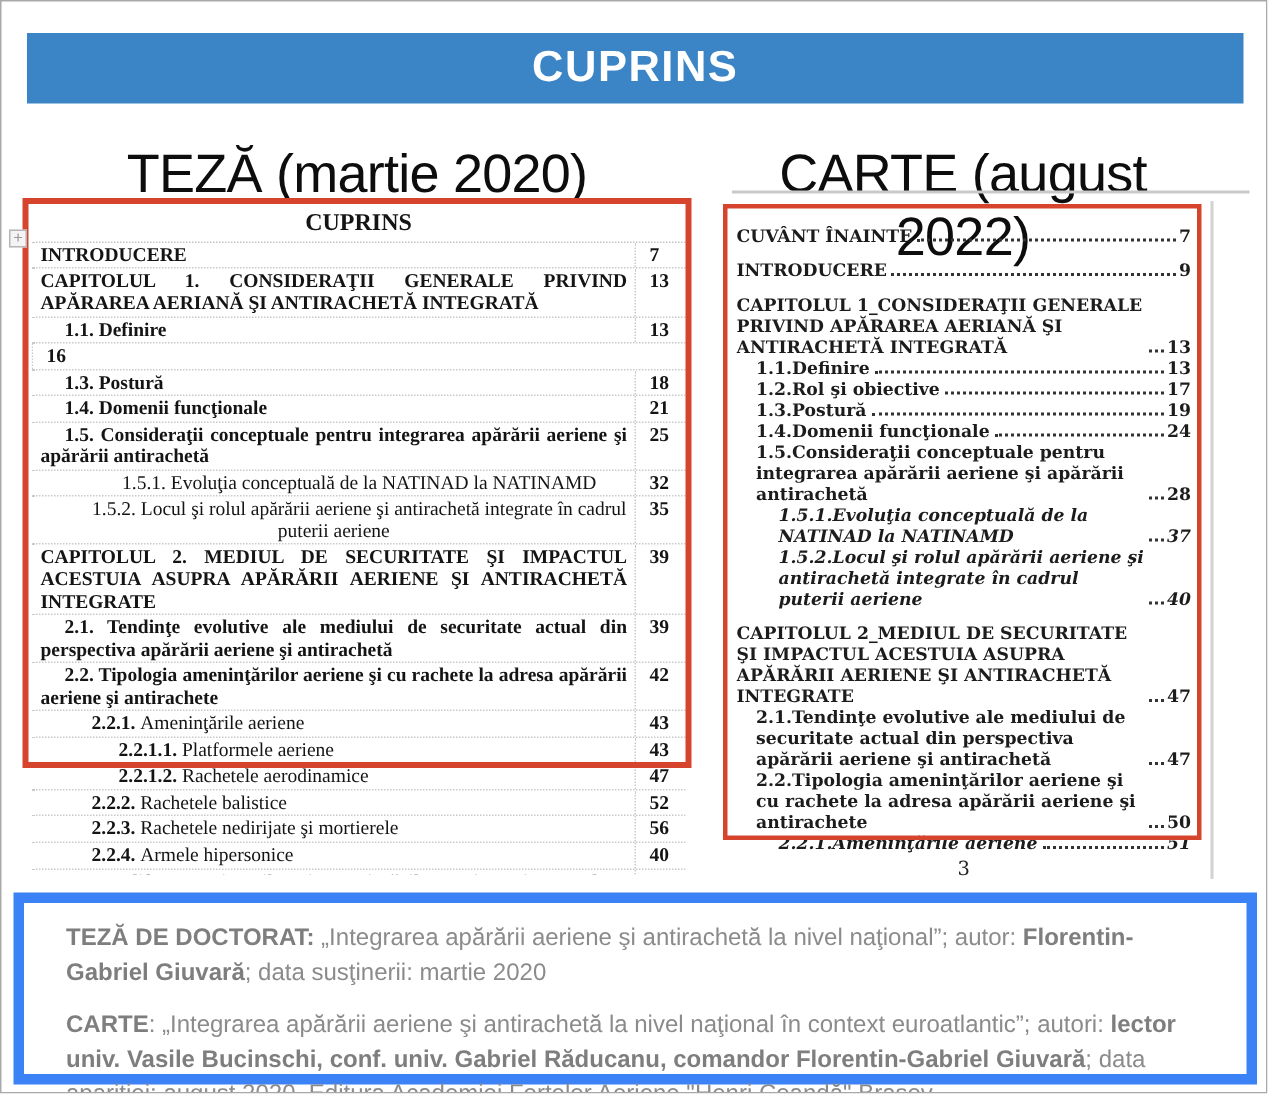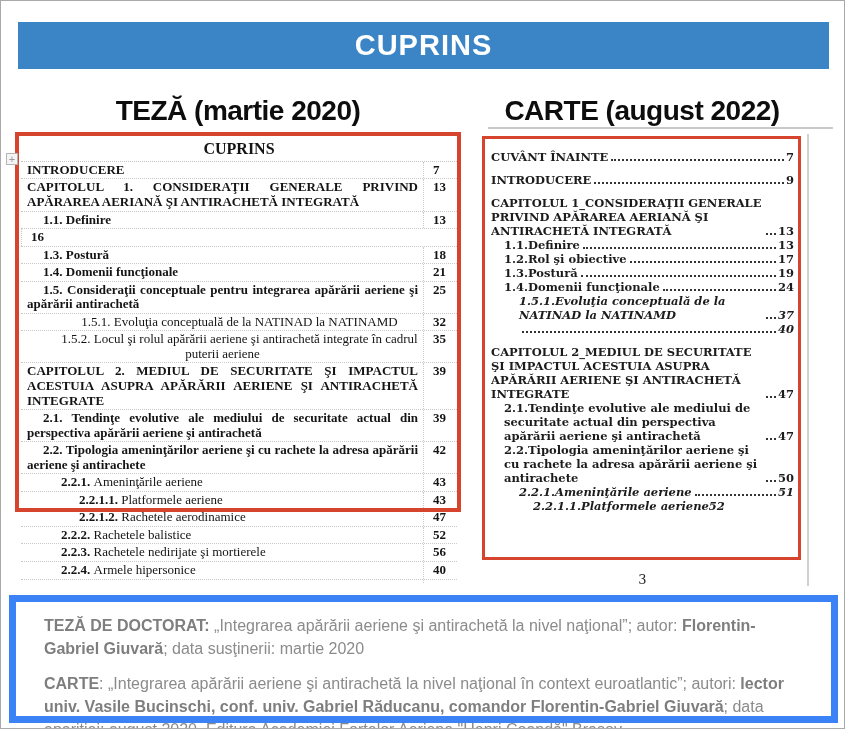--- a/index.html
+++ b/index.html
@@ -12,21 +12,21 @@
   }
   
   .titlebar {
     position:absolute; left:17px; top:21px; width:811px; height:47px;
     background:#3b85c6; color:#fff; display:flex; align-items:center; justify-content:center;
     font-weight:800; font-size:29px; letter-spacing:1px;
   }
   
   .col-heading {
     position:absolute; top:94px; height:34px; text-align:center;
-    font-size:28px; font-weight:700; color:#0d0d0d; letter-spacing:-0.5px;
+    font-size:36px; font-weight:400; color:#0d0d0d; letter-spacing:-0.5px;
   }
   .col-heading.left  { left:17px;  width:440px; }
   .col-heading.right { left:482px; width:318px; }
   .carte-underline { position:absolute; left:487px; top:126px; width:345px; height:2px; background:#c9c9c9; }
   .page-edge { position:absolute; left:806px; top:133px; width:2px; height:452px; background:#d2d2d2; }
 
   
   .ltoc {
     position:absolute; left:20px; top:135px; width:436px; height:447px; overflow:hidden;
     font-family:"Liberation Serif","DejaVu Serif",serif; color:#141414;
@@ -238,28 +238,34 @@
           <span class="leader"></span>
           <span class="rpage">19</span>
         </div>
 
         <div class="rrow r1">
           <span class="rtext">1.4.Domenii funcţionale</span>
           <span class="leader"></span>
           <span class="rpage">24</span>
         </div>
 
+        <div class="rrow r1">
+          <span class="rtext">1.5.Consideraţii conceptuale pentru integrarea apărării aeriene şi apărării antirachetă</span>
+          <span class="leader"></span>
+          <span class="rpage">28</span>
+        </div>
 
         <div class="rrow r2 it">
           <span class="rtext">1.5.1.Evoluţia conceptuală de la NATINAD la NATINAMD</span>
           <span class="leader"></span>
           <span class="rpage">37</span>
         </div>
 
         <div class="rrow r2 it">
+          <span class="rtext">1.5.2.Locul şi rolul apărării aeriene şi antirachetă integrate în cadrul puterii aeriene</span>
           <span class="leader"></span>
           <span class="rpage">40</span>
         </div>
 
         <div class="rrow r0 gap">
           <span class="rtext">CAPITOLUL 2_MEDIUL DE SECURITATE ŞI IMPACTUL ACESTUIA ASUPRA APĂRĂRII AERIENE ŞI ANTIRACHETĂ INTEGRATE</span>
           <span class="leader"></span>
           <span class="rpage">47</span>
         </div>
 

